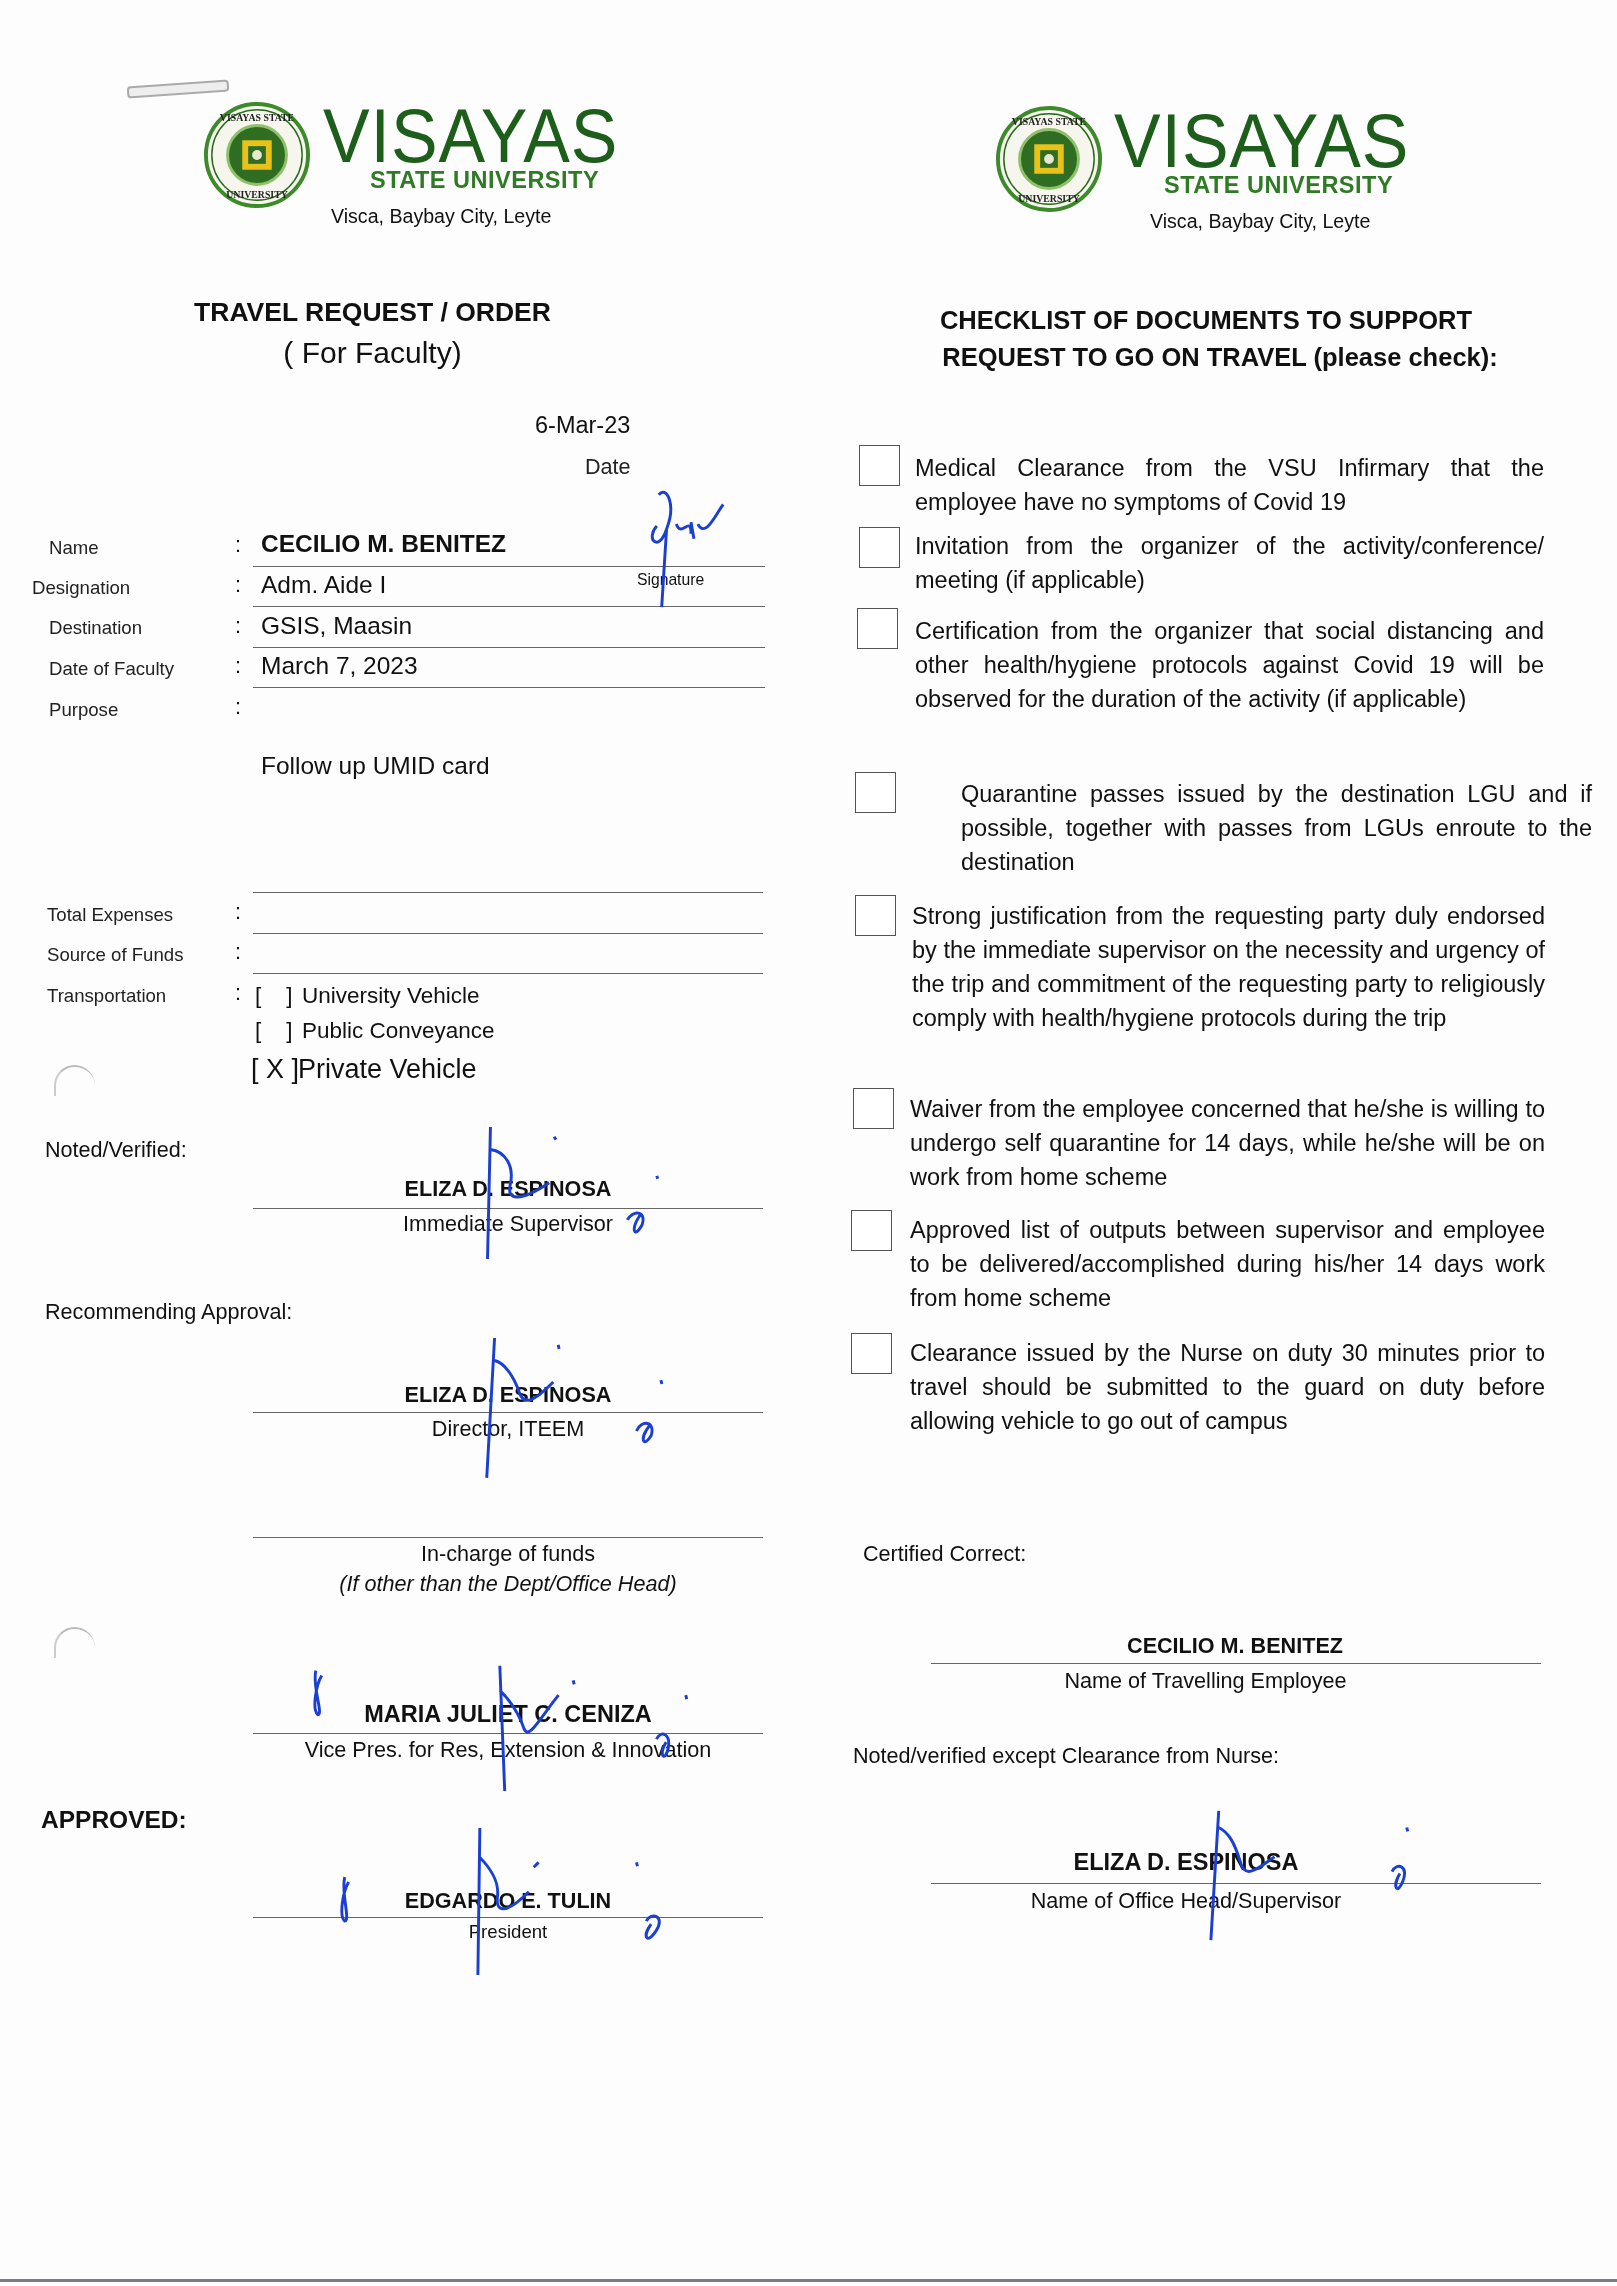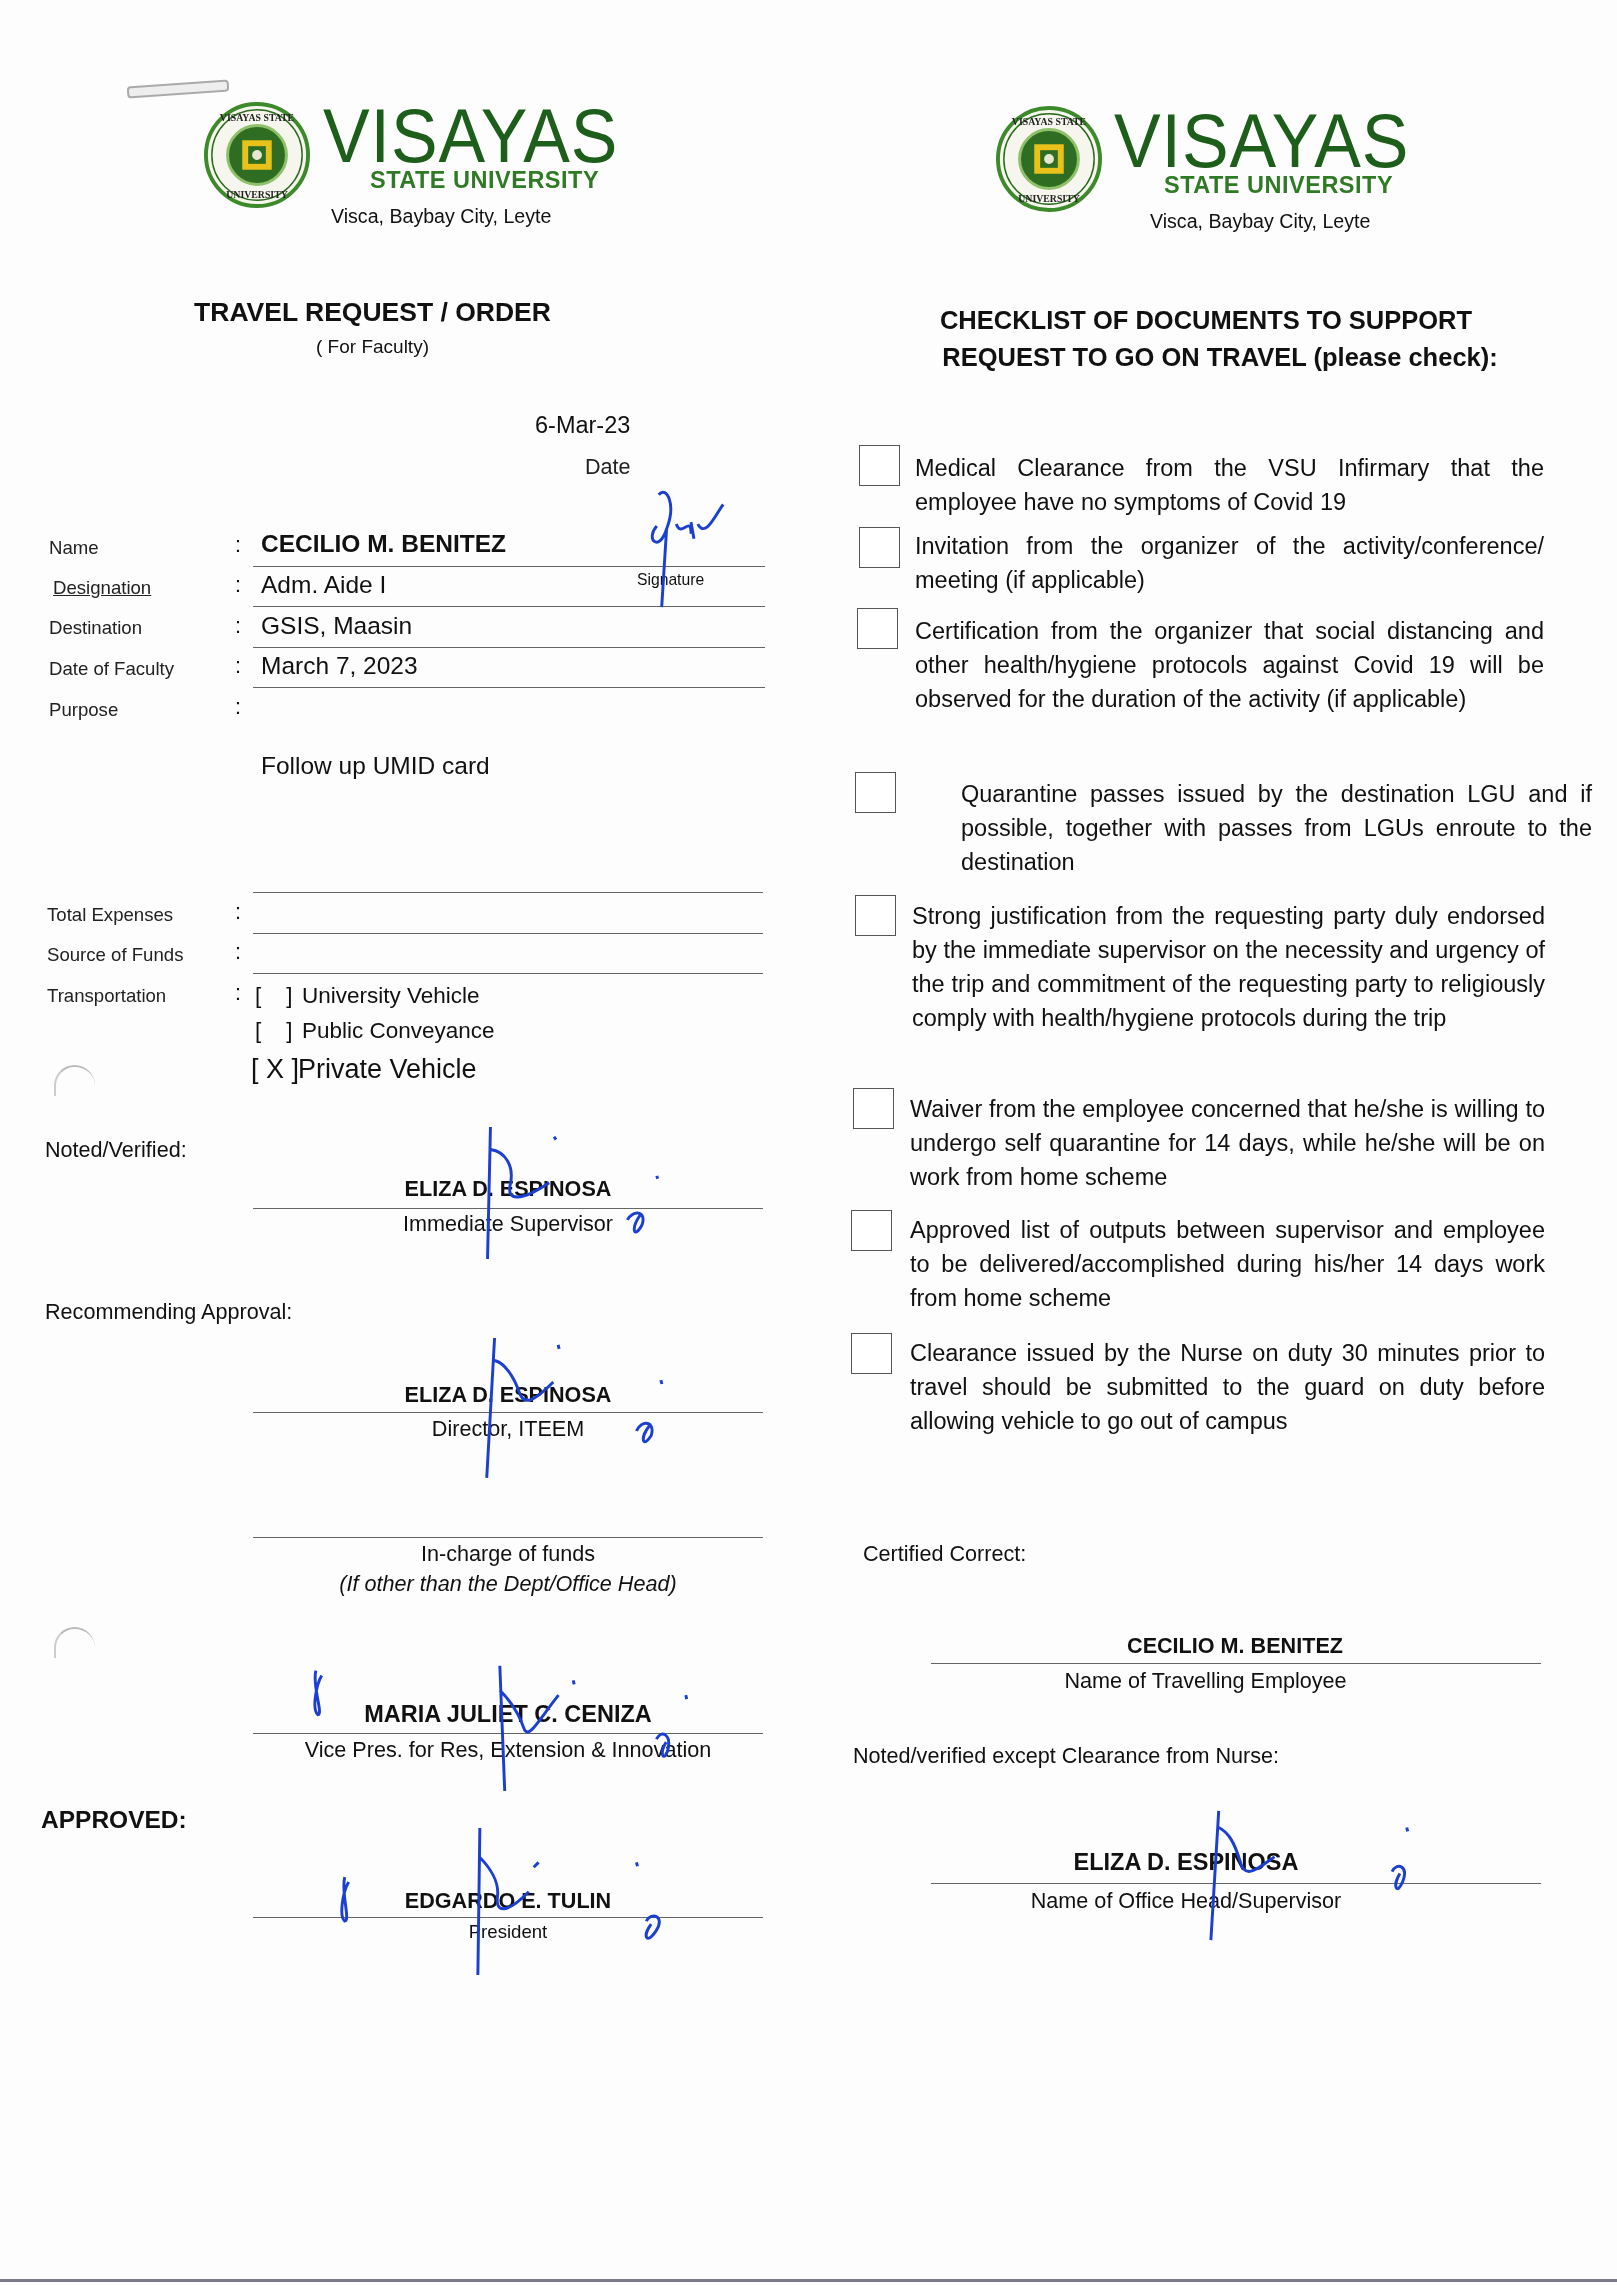--- a/index.html
+++ b/index.html
@@ -9,21 +9,21 @@
     }
     .abs { position: absolute; }
     
     .seal { position: absolute; width: 108px; height: 108px; }
     .brand-title { position: absolute; font-family: "Liberation Sans", sans-serif; color: #1d5e1a; font-size: 76px; letter-spacing: 1px; line-height: 1; font-weight: normal; transform: scaleX(0.92); transform-origin: left top; }
     .brand-sub { position: absolute; color: #2f7a24; font-size: 23.5px; letter-spacing: 0.5px; line-height: 1; font-weight: bold; }
     .brand-addr { position: absolute; color: #111; font-size: 19.6px; line-height: 1; }
     .staple { position: absolute; left: 127px; top: 83px; width: 98px; height: 7.8px; border: 2px solid #aaa; border-radius: 3.9px; background: #eee; transform: rotate(-4deg); }
 
     .title { position: absolute; font-weight: bold; font-size: 26.5px; text-align: center; }
-    .subtitle { position: absolute; font-size: 19px; text-align: center; }
+    .subtitle { position: absolute; font-size: 30px; text-align: center; }
 
     .lbl { position: absolute; font-size: 18.6px; color: #222; }
     .colon { position: absolute; font-size: 21.6px; }
     .val { position: absolute; font-size: 24.5px; color: #111; }
     .val.bold { font-weight: bold; }
     .uline { position: absolute; height: 0; border-top: 1.5px solid #666; }
 
     .small { position: absolute; font-size: 16.7px; }
     .sig-name { position: absolute; font-weight: bold; font-size: 21.6px; text-align: center; }
     .sig-role { position: absolute; font-size: 21.6px; text-align: center; }
@@ -58,21 +58,21 @@
 
 <div class="val" style="left:535px;top:412px;font-size:23.5px;">6-Mar-23</div>
 <div class="lbl" style="left:585px;top:454px;font-size:21.6px;">Date</div>
 
 <div class="lbl" style="left:49px;top:537px;">Name</div>
 <div class="colon" style="left:235px;top:532px;">:</div>
 <div class="val bold" style="left:261px;top:530px;">CECILIO M. BENITEZ</div>
 <div class="uline" style="left:253px;top:566px;width:512px;"></div>
 <div class="small" style="left:637px;top:571px;font-size:15.7px;">Signature</div>
 
-<div class="lbl" style="left:53px;top:577px;text-decoration:underline;">Designation</div>
+<div class="lbl" style="left:32px;top:577px;">Designation</div>
 <div class="colon" style="left:235px;top:572px;">:</div>
 <div class="val" style="left:261px;top:571px;">Adm. Aide I</div>
 <div class="uline" style="left:253px;top:606px;width:512px;"></div>
 
 <div class="lbl" style="left:49px;top:617px;">Destination</div>
 <div class="colon" style="left:235px;top:613px;">:</div>
 <div class="val" style="left:261px;top:612px;">GSIS, Maasin</div>
 <div class="uline" style="left:253px;top:647px;width:512px;"></div>
 
 <div class="lbl" style="left:49px;top:658px;">Date of Faculty</div>

